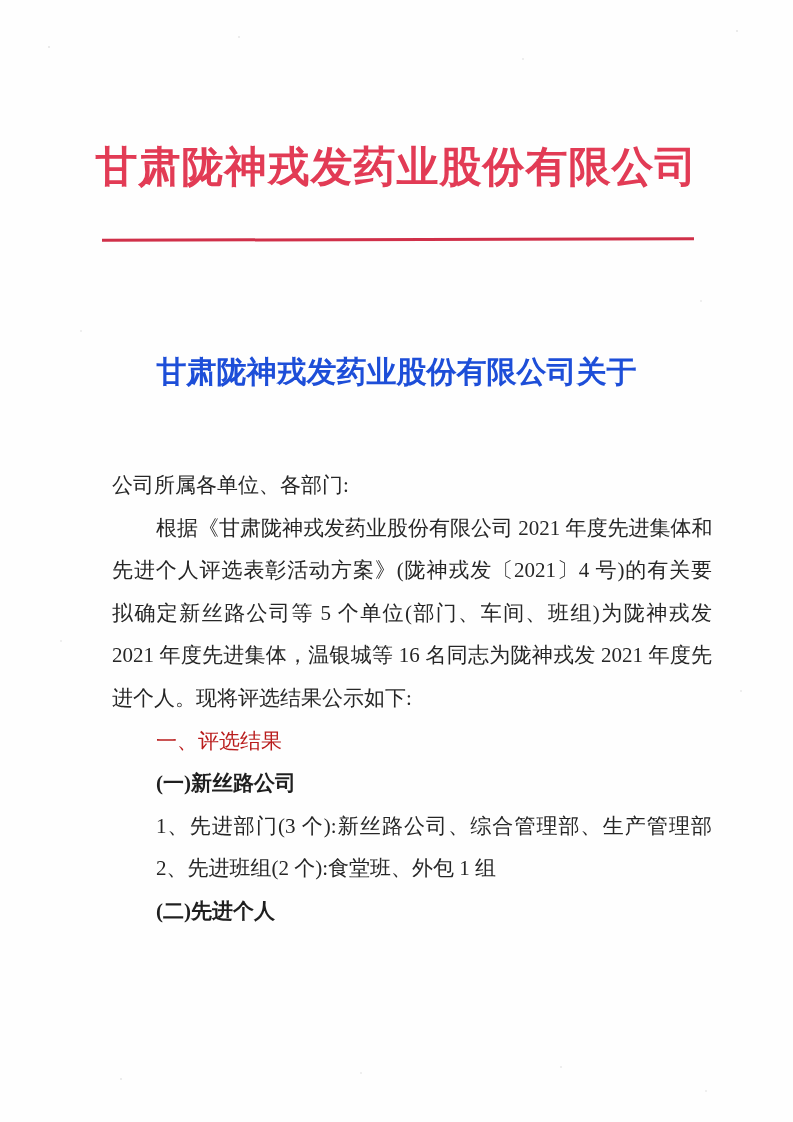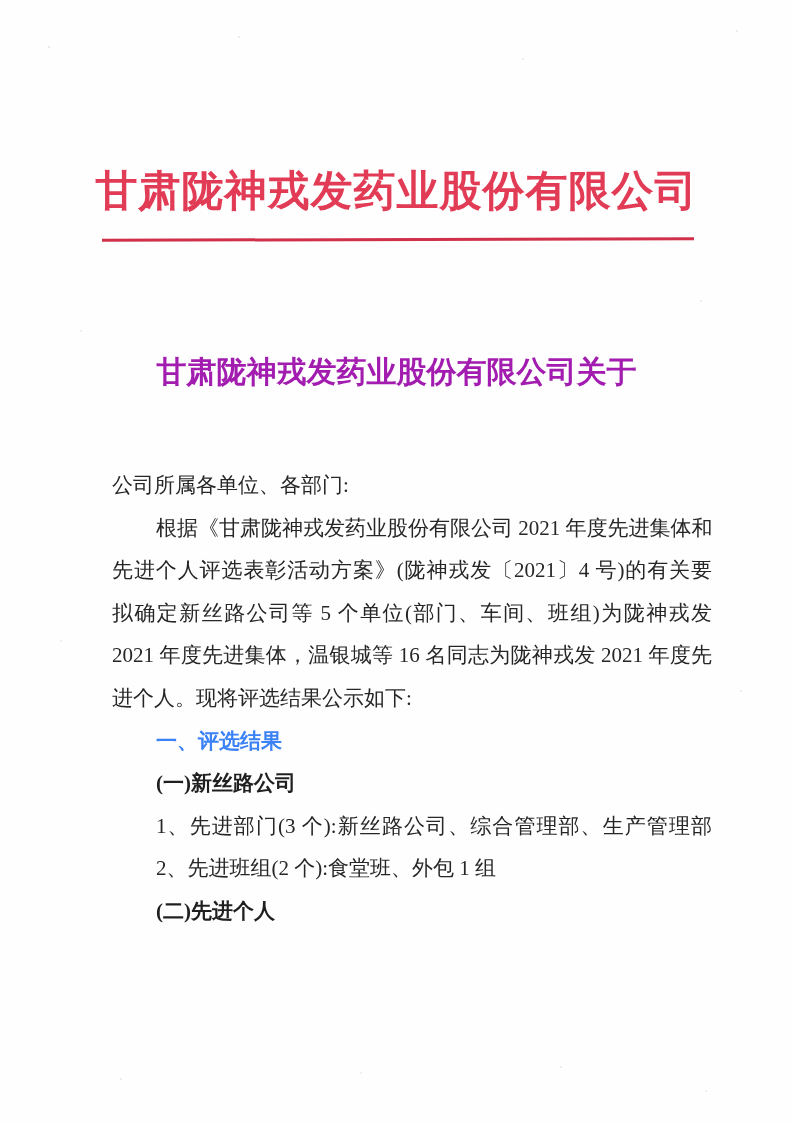--- a/index.html
+++ b/index.html
@@ -8,21 +8,21 @@
     position: relative;
     width: 793px;
     height: 1122px;
     background: #fefefe;
     overflow: hidden;
     font-family: "Liberation Serif", "DejaVu Serif", serif;
     color: #242424;
   }
   .letterhead {
     position: absolute;
-    top: 160px;
+    top: 136px;
     left: 0;
     width: 100%;
     text-align: center;
     font-size: 42px;
     font-weight: 700;
     letter-spacing: 1px;
     color: #e23b55;
     line-height: 1.5;
     white-space: nowrap;
   }
@@ -37,43 +37,43 @@
   }
   .doc-title {
     position: absolute;
     top: 349px;
     left: 0;
     width: 100%;
     text-align: center;
     font-weight: 700;
     font-size: 30px;
     line-height: 46px;
-    color: #a21caf;
+    color: #1d4ed8;
     letter-spacing: 0px;
   }
   .doc-title .t-line { white-space: nowrap; }
   .body-block {
     position: absolute;
     top: 464px;
     left: 112px;
     width: 600px;
     font-size: 21px;
     color: #262626;
   }
   .line {
     height: 42.6px;
     line-height: 42.6px;
     white-space: nowrap;
   }
   .indent { padding-left: 44px; }
   .fill { text-align-last: justify; }
   .hei {
     font-family: "Liberation Sans", "DejaVu Sans", sans-serif;
-    font-weight: 700;
-    color: #3b82f6;
+    font-weight: 400;
+    color: #b91c1c;
   }
   .kai { font-weight: 700; color: #1f1f1f; }
   .speckles {
     position: absolute;
     top: 0; left: 0;
     width: 2px; height: 2px;
     background: transparent;
     box-shadow:
       48px 46px 0 rgba(130,130,130,0.16),
       238px 36px 0 rgba(130,130,130,0.14),

